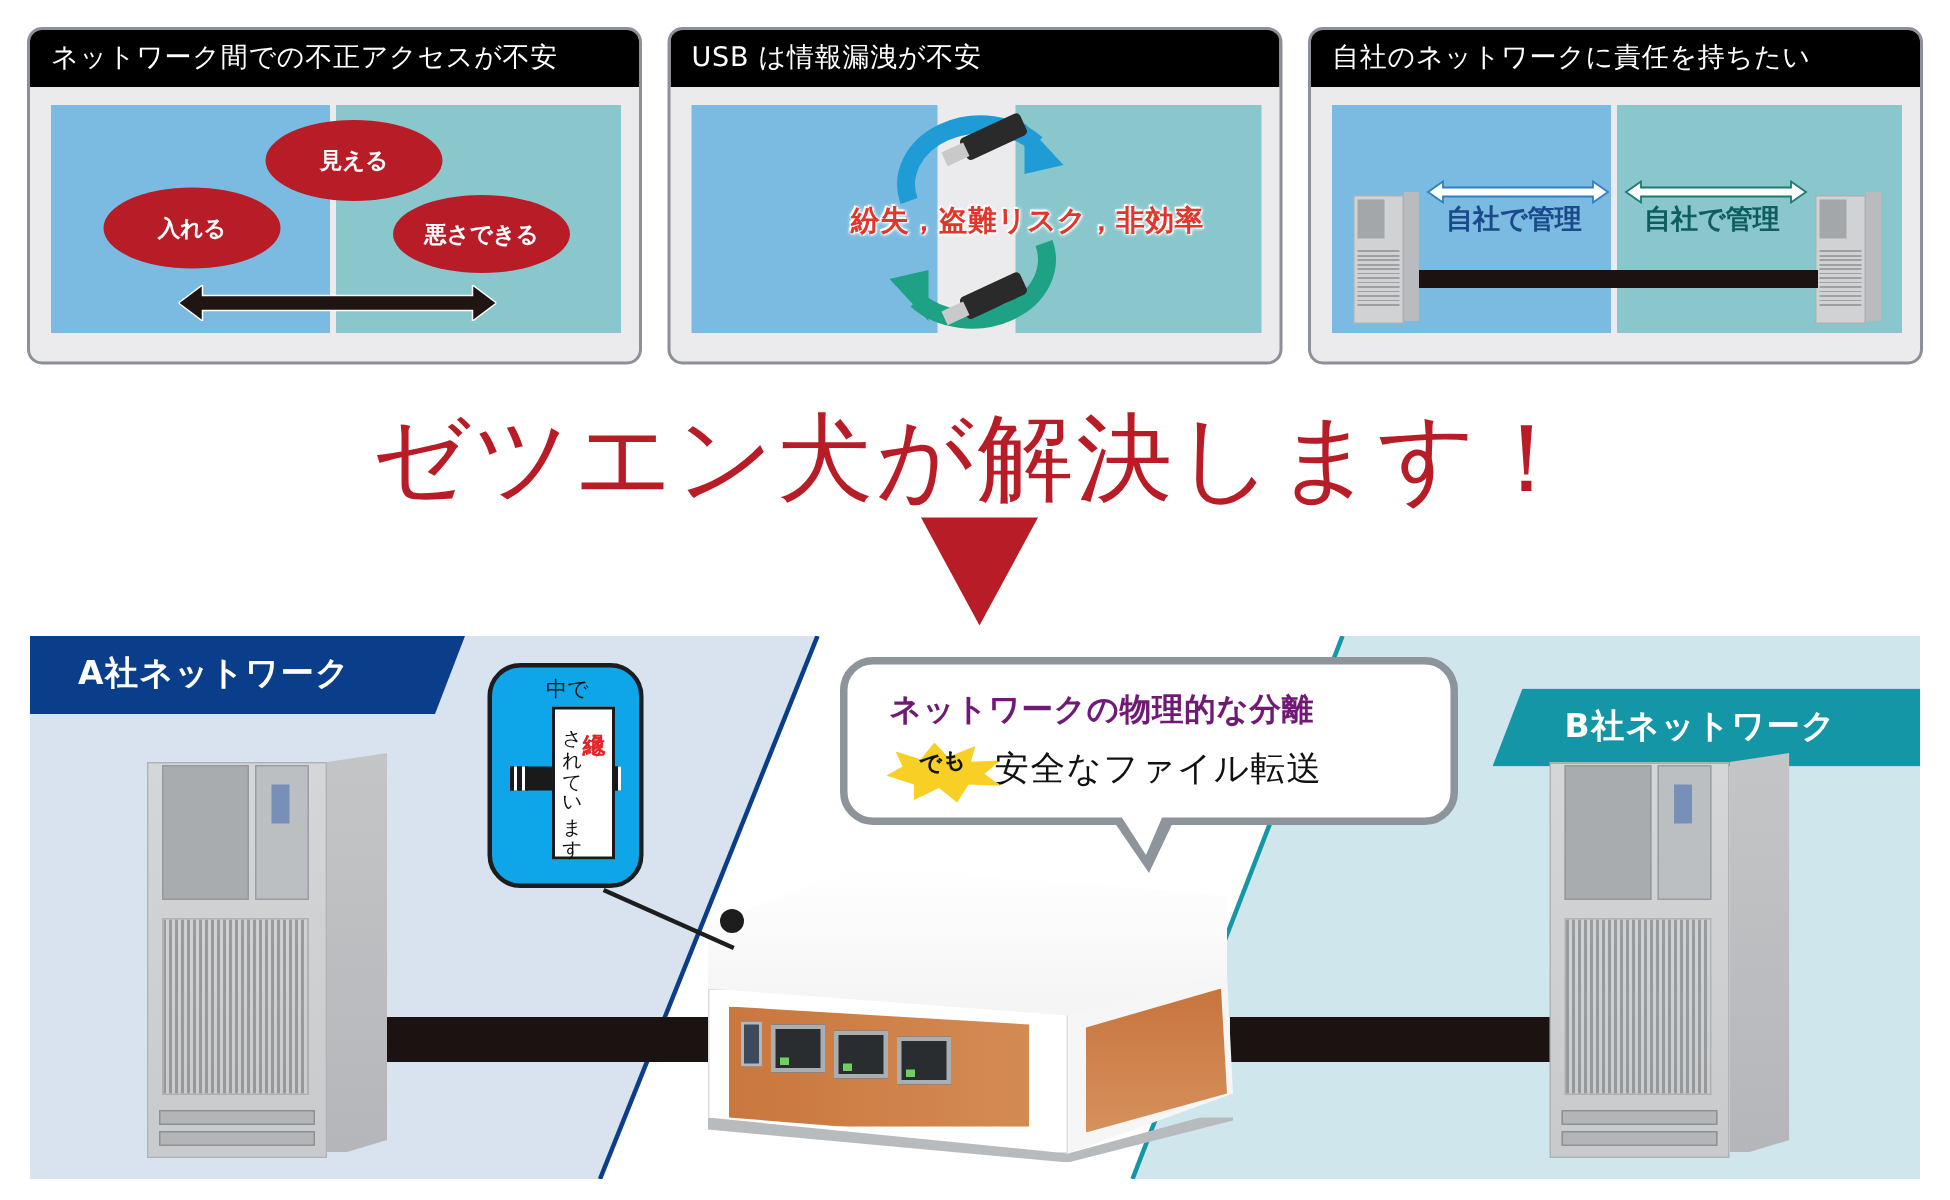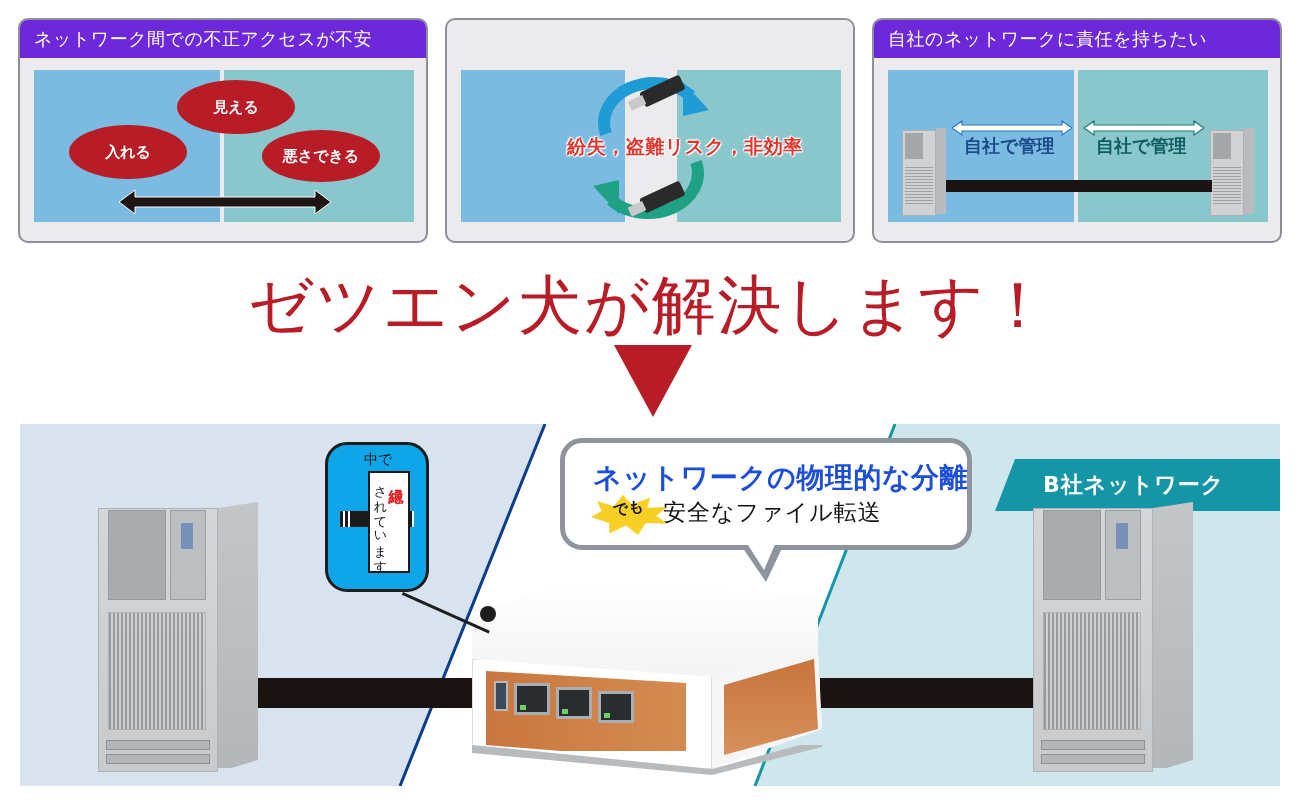--- a/index.html
+++ b/index.html
@@ -6,21 +6,21 @@
   html, body { width: 1300px; height: 800px; background: #ffffff; overflow: hidden; }
   body { position: relative; font-family: "DejaVu Sans", "Liberation Sans", sans-serif; }
 
   
   .card {
     position: absolute; top: 18px; width: 410px; height: 225px;
     background: #ebebed; border: 2px solid #8e9099; border-radius: 10px; overflow: hidden;
   }
   .card-header {
     position: absolute; left: 0; top: 0; right: 0; height: 38px;
-    background: #6d28d9; color: #ffffff; font-size: 18px; line-height: 38px;
+    background: #000000; color: #ffffff; font-size: 18px; line-height: 38px;
     padding-left: 14px; letter-spacing: 0.5px; white-space: nowrap;
   }
   .card-body { position: absolute; left: 14px; top: 50px; width: 380px; height: 152px; }
   .pane { position: absolute; top: 0; height: 152px; }
   .pane-l { background: #7cbbe1; }
   .pane-r { background: #8ac7cc; }
 
   
   .c1 .pane-l { left: 0; width: 186px; }
   .c1 .pane-r { left: 190px; width: 190px; }
@@ -137,21 +137,21 @@
   .bubble-tail {
     position: absolute; left: 720px; top: 120px; width: 0; height: 0;
     border-left: 26px solid transparent; border-right: 18px solid transparent;
     border-top: 38px solid #8e949c;
   }
   .bubble-tail-in {
     position: absolute; left: 726px; top: 118px; width: 0; height: 0;
     border-left: 18px solid transparent; border-right: 12px solid transparent;
     border-top: 28px solid #ffffff;
   }
-  .bubble .title { position: absolute; left: 28px; top: 16px; color: #1d4ed8; font-weight: bold; font-size: 28px; white-space: nowrap; letter-spacing: 0.5px; }
+  .bubble .title { position: absolute; left: 28px; top: 16px; color: #701a75; font-weight: bold; font-size: 21px; white-space: nowrap; letter-spacing: 0.5px; }
   .bubble .sub { position: absolute; left: 98px; top: 54px; color: #111; font-size: 23px; white-space: nowrap; letter-spacing: 1px; }
   .burst {
     position: absolute; left: 26px; top: 52px; width: 76px; height: 40px; background: #f7cf25;
     clip-path: polygon(0% 55%, 14% 40%, 8% 15%, 30% 28%, 42% 0%, 54% 24%, 78% 6%, 74% 32%, 100% 30%, 86% 52%, 100% 72%, 72% 70%, 62% 100%, 46% 76%, 24% 96%, 24% 70%);
   }
   .burst-text { position: absolute; left: 48px; top: 56px; font-size: 15px; font-weight: bold; color: #111; transform: rotate(-10deg); }
 
   
   .device { position: absolute; left: 432px; top: 135px; width: 380px; height: 220px; }
   .dev-top {
@@ -194,20 +194,21 @@
     <div class="oval" style="left:143px; top:10px; width:118px; height:54px;">見える</div>
     <div class="oval" style="left:35px; top:55px; width:118px; height:54px;">入れる</div>
     <div class="oval" style="left:228px; top:60px; width:118px; height:52px;">悪さできる</div>
     <svg class="dbl-arrow" style="left:85px; top:120px;" width="212" height="24">
       <polygon points="0,12 16,0 16,7 196,7 196,0 212,12 196,24 196,17 16,17 16,24" fill="#1f1512" stroke="#fff" stroke-width="1"></polygon>
     </svg>
   </div>
 </div>
 
 <div class="card c2" style="left:445px;">
+  <div class="card-header">USB は情報漏洩が不安</div>
   <div class="card-body">
     <div class="pane pane-l"></div>
     <div class="pane pane-r"></div>
     <svg style="position:absolute; left:130px; top:6px;" width="120" height="60">
       <path d="M15,58 A50,40 0 0 1 100,20" stroke="#1f9bd6" stroke-width="12" fill="none"></path>
       <polygon points="92,6 118,34 92,40" fill="#1f9bd6"></polygon>
     </svg>
     <svg style="position:absolute; left:130px; top:90px;" width="120" height="60">
       <path d="M105,2 A50,40 0 0 1 20,40" stroke="#1ea184" stroke-width="12" fill="none"></path>
       <polygon points="28,54 2,26 28,20" fill="#1ea184"></polygon>
@@ -262,20 +263,21 @@
 
 <div class="bottom">
   <div class="bg-a"></div>
   <div class="bg-mid"></div>
   <div class="bg-b"></div>
   <svg style="position:absolute; left:0; top:0;" width="1260" height="362">
     <line x1="525" y1="0" x2="380" y2="362" stroke="#0a3d8a" stroke-width="3"></line>
     <line x1="875" y1="0" x2="735" y2="362" stroke="#1596a6" stroke-width="3"></line>
   </svg>
 
+  <div class="label-a">A社ネットワーク</div>
   <div class="label-b">B社ネットワーク</div>
 
   <div class="cable" style="left:228px; width:230px;"></div>
   <div class="cable" style="left:800px; width:225px;"></div>
 
   <div class="tower" style="left:78px; top:78px;">
     <div class="front"></div>
       <div class="side"></div>
     <div class="window"></div>
       <div class="bay"></div>

